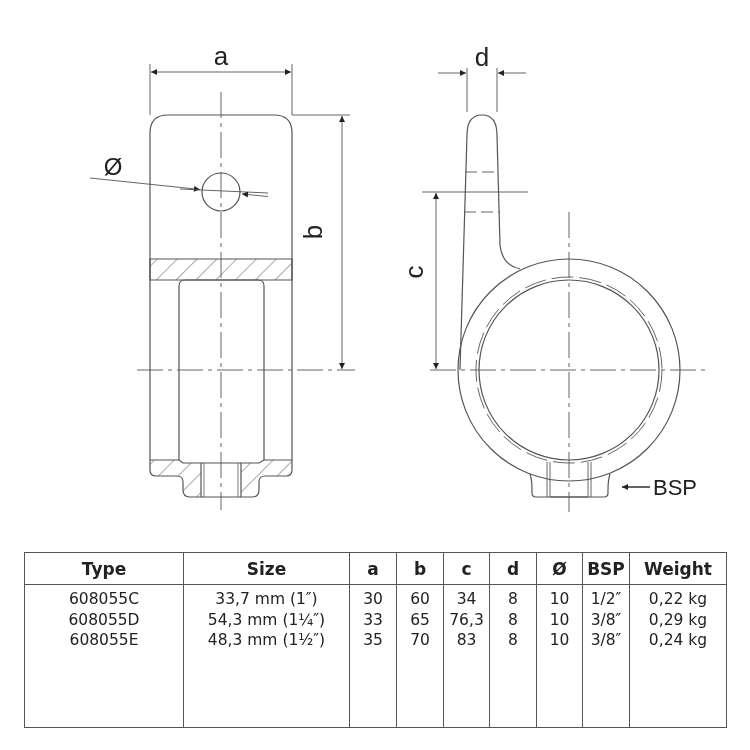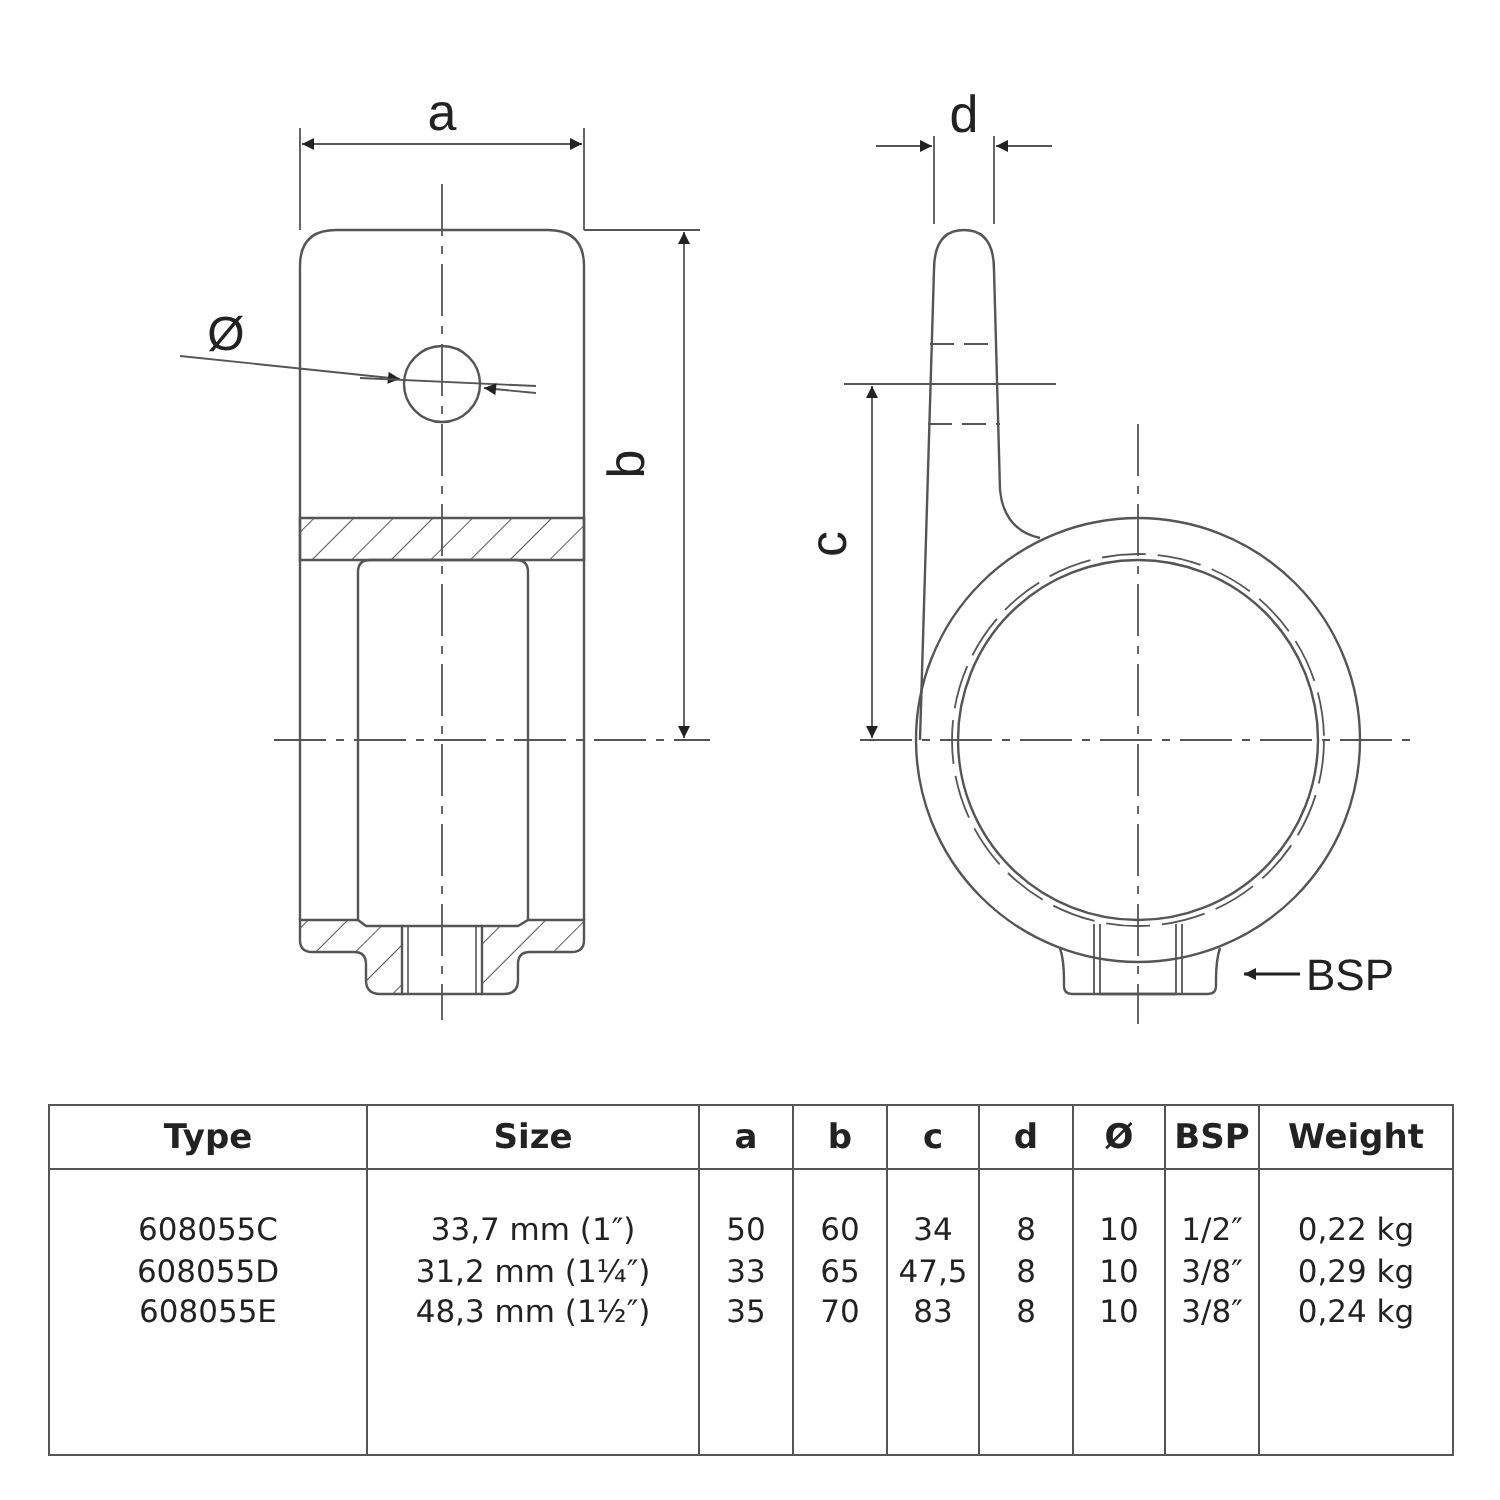--- a/index.html
+++ b/index.html
@@ -7,21 +7,21 @@
   #drawing { position: absolute; left: 0; top: 0; width: 750px; height: 540px; }
   .dim-label { font-family: "Liberation Sans", sans-serif; fill: #222; }
   table.spec {
     position: absolute; left: 24px; top: 552px; width: 702px; height: 176px;
     border-collapse: collapse; table-layout: fixed; color: #222;
     font-family: "DejaVu Sans", sans-serif;
   }
   table.spec th, table.spec td { border-left: 1.5px solid #555; border-right: 1.5px solid #555; text-align: center; padding: 0; margin-top: 24px; }
   table.spec { border: 1.5px solid #555; }
   table.spec thead th { border-bottom: 1.5px solid #555; height: 31px; font-weight: bold; font-size: 17px; }
-  table.spec tbody td { vertical-align: top; font-size: 15.5px; line-height: 20.5px; padding-top: 20px; }
+  table.spec tbody td { vertical-align: top; font-size: 15.5px; line-height: 20.5px; padding-top: 4px; }
   .cell-line { display: block; white-space: nowrap; }
 </style>
 </head>
 <body>
 
 <svg id="drawing" viewBox="0 0 750 540" xmlns="http://www.w3.org/2000/svg">
   <defs>
     <pattern id="hatch" patternUnits="userSpaceOnUse" width="14" height="14" patternTransform="rotate(45)">
       <line x1="0" y1="0" x2="0" y2="14" stroke="#555" stroke-width="1"></line>
     </pattern>
@@ -127,36 +127,36 @@
   </thead>
   <tbody>
     <tr>
       <td>
         <span class="cell-line">608055C</span>
         <span class="cell-line">608055D</span>
         <span class="cell-line">608055E</span>
       </td>
       <td>
         <span class="cell-line">33,7 mm (1″)</span>
-        <span class="cell-line">31,2 mm (1¼″)</span>
+        <span class="cell-line">54,3 mm (1¼″)</span>
         <span class="cell-line">48,3 mm (1½″)</span>
       </td>
       <td>
-        <span class="cell-line">50</span>
+        <span class="cell-line">30</span>
         <span class="cell-line">33</span>
         <span class="cell-line">35</span>
       </td>
       <td>
         <span class="cell-line">60</span>
         <span class="cell-line">65</span>
         <span class="cell-line">70</span>
       </td>
       <td>
         <span class="cell-line">34</span>
-        <span class="cell-line">47,5</span>
+        <span class="cell-line">76,3</span>
         <span class="cell-line">83</span>
       </td>
       <td>
         <span class="cell-line">8</span>
         <span class="cell-line">8</span>
         <span class="cell-line">8</span>
       </td>
       <td>
         <span class="cell-line">10</span>
         <span class="cell-line">10</span>

